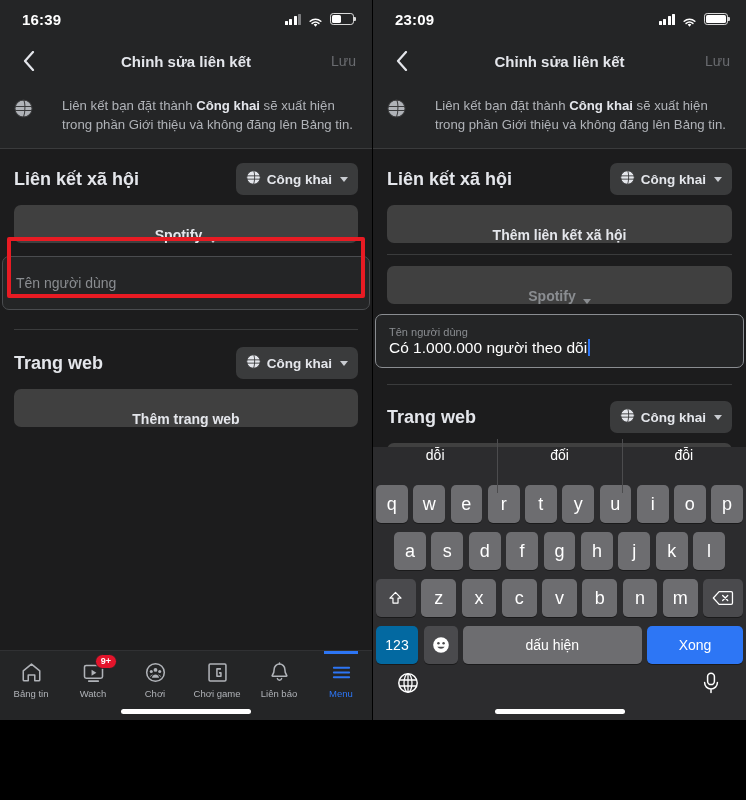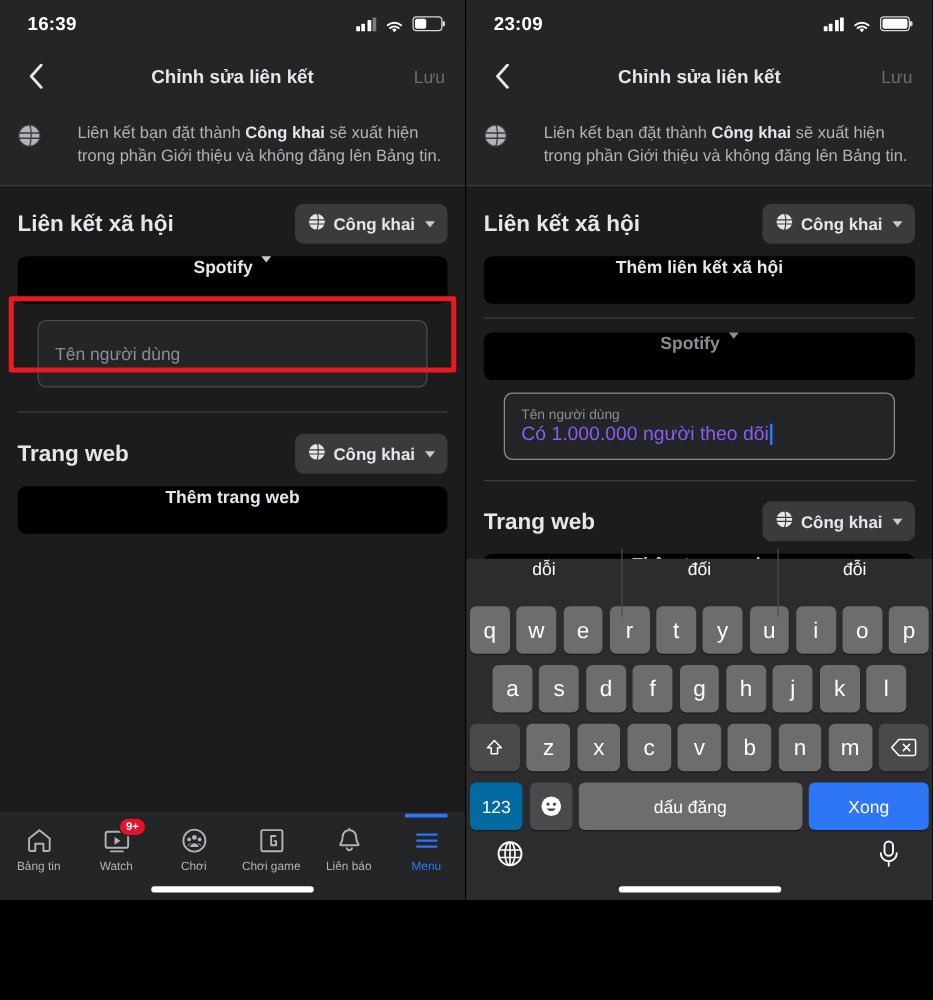--- a/index.html
+++ b/index.html
@@ -63,39 +63,39 @@
   .section-title { color: #e4e6eb; font-size: 18px; font-weight: bold; }
   .privacy-chip {
     display: flex; align-items: center; gap: 6px;
     background: #3a3b3c; border-radius: 7px; padding: 7px 10px;
     color: #e4e6eb; font-size: 13.5px; font-weight: bold; cursor: pointer;
   }
   .chip-caret { width: 0; height: 0; border-left: 4.5px solid transparent; border-right: 4.5px solid transparent;
                 border-top: 5px solid #c9ccd1; margin-left: 2px; }
 
   .wide-btn {
-    margin: 0 14px; height: 38px; border-radius: 7px; background: #000000;
-    display: flex; align-items: flex-start; justify-content: center;
+    margin: 0 14px; height: 38px; border-radius: 7px; background: #404040;
+    display: flex; align-items: flex-end; justify-content: center;
     color: #e4e6eb; font-size: 14px; font-weight: bold; cursor: pointer;
   }
   .wide-btn.disabled { color: #8a8d91; }
   .wide-btn .chip-caret { border-top-color: #8a8d91; }
   .wide-btn.enabledcaret .chip-caret { border-top-color: #c9ccd1; }
 
   .divider { height: 1px; background: #3a3b3c; margin: 11px 14px; }
 
   .field {
-    margin: 0 30px; border: 1px solid #4a4c4f; border-radius: 7px;
+    margin: 0 2px; border: 1px solid #4a4c4f; border-radius: 7px;
     background: #242526; height: 54px; display: flex; flex-direction: column;
     justify-content: center; padding: 0 13px; cursor: text;
   }
   .field.empty { justify-content: center; }
   .field-ph { color: #8a8d91; font-size: 14px; }
   .field-ph.small { font-size: 11px; margin-bottom: 1px; }
-  .field-val { color: #8b5cf6; font-size: 15.5px; display: flex; align-items: center; }
+  .field-val { color: #ffffff; font-size: 15.5px; display: flex; align-items: center; }
   .caret { display: inline-block; width: 1.8px; height: 17px; background: #2d76f5; margin-left: 1px; }
 
   
   .redbox {
     position: absolute; border: 4px solid #e81b23; border-radius: 2px; pointer-events: none;
   }
 
   
   .tabbar {
     position: absolute; left: 0; right: 0; bottom: 0; height: 70px;
@@ -449,21 +449,21 @@
       <div class="krow" style="margin-bottom:2px">
         <span class="key num">123</span>
         <span class="key emoji">
           <svg width="20" height="20" viewBox="0 0 24 24">
               <circle cx="12" cy="12" r="9.4" fill="#fff"></circle>
               <circle cx="8.9" cy="10" r="1.5" fill="#4a4a4d"></circle>
               <circle cx="15.1" cy="10" r="1.5" fill="#4a4a4d"></circle>
               <path d="M7.6 14.2a5.2 5.2 0 008.8 0z" fill="#4a4a4d"></path>
             </svg>
         </span>
-        <span class="key space">dấu đăng</span>
+        <span class="key space">dấu hiện</span>
         <span class="key done">Xong</span>
       </div>
 
       <div class="kb-bottom">
         <span class="kb-globe">
           <svg width="24" height="24" viewBox="0 0 24 24">
               <circle cx="12" cy="12" r="9.2" stroke="#fff" stroke-width="1.5" fill="none"></circle>
               <ellipse cx="12" cy="12" rx="4" ry="9.2" stroke="#fff" stroke-width="1.3" fill="none"></ellipse>
               <path d="M3.2 9h17.6M3.2 15h17.6M12 2.8v18.4" stroke="#fff" stroke-width="1.3"></path>
             </svg>

